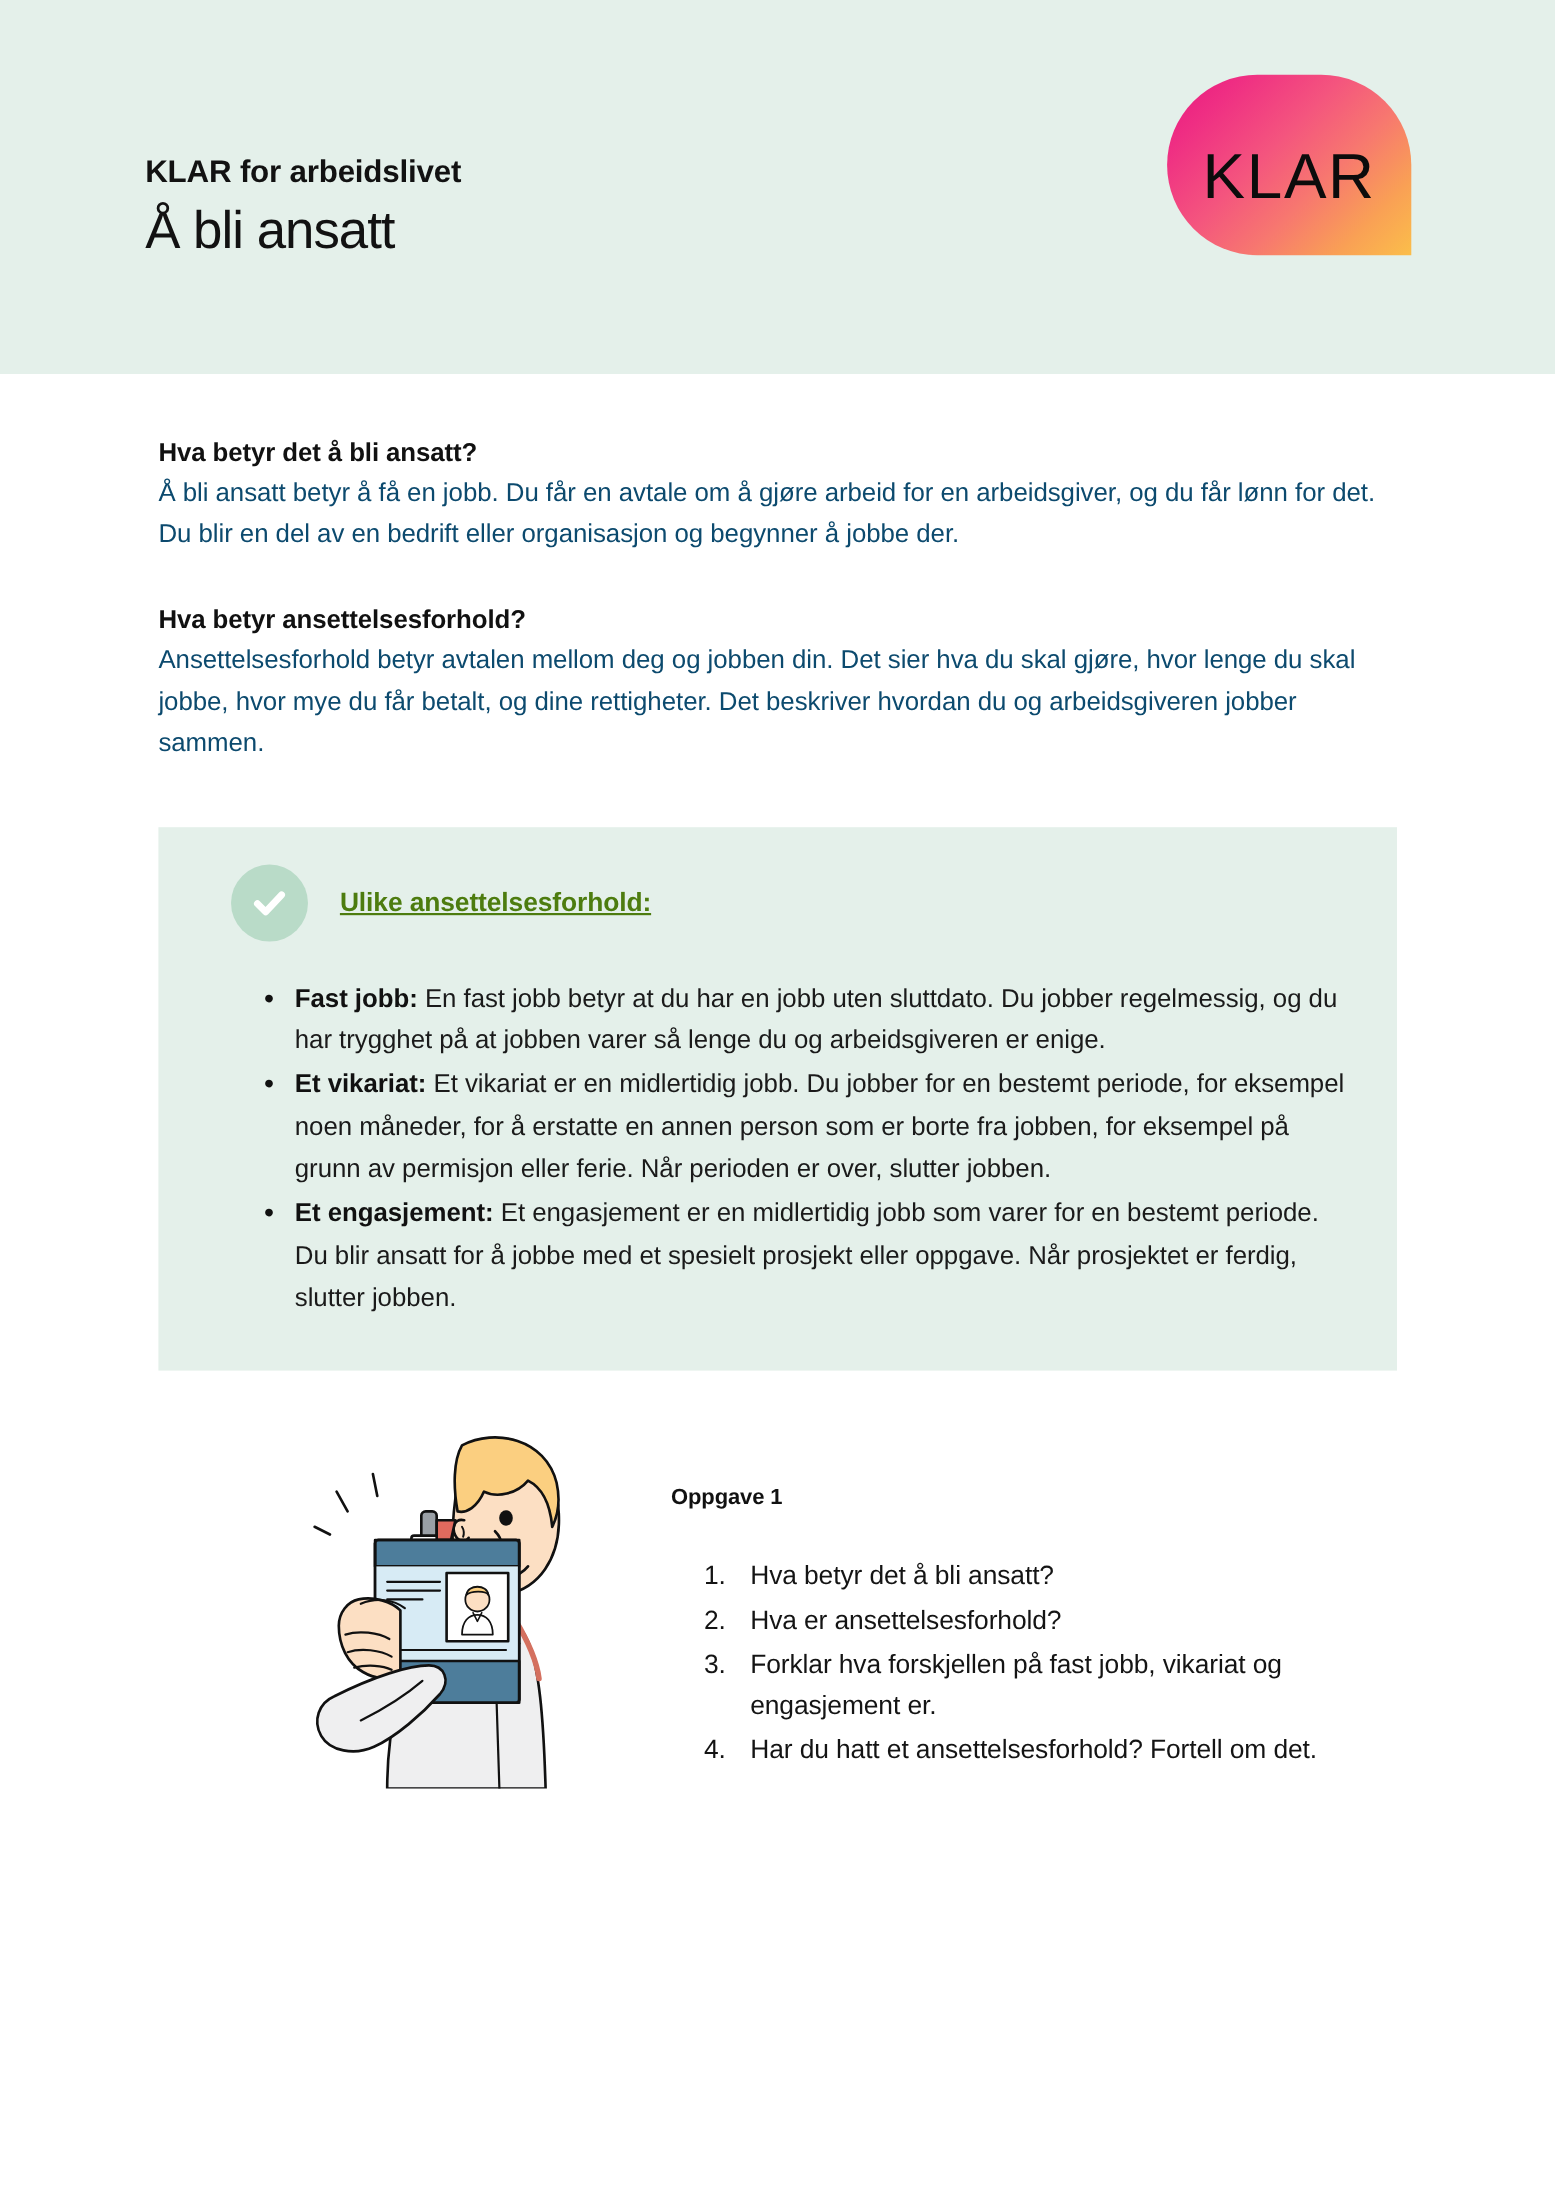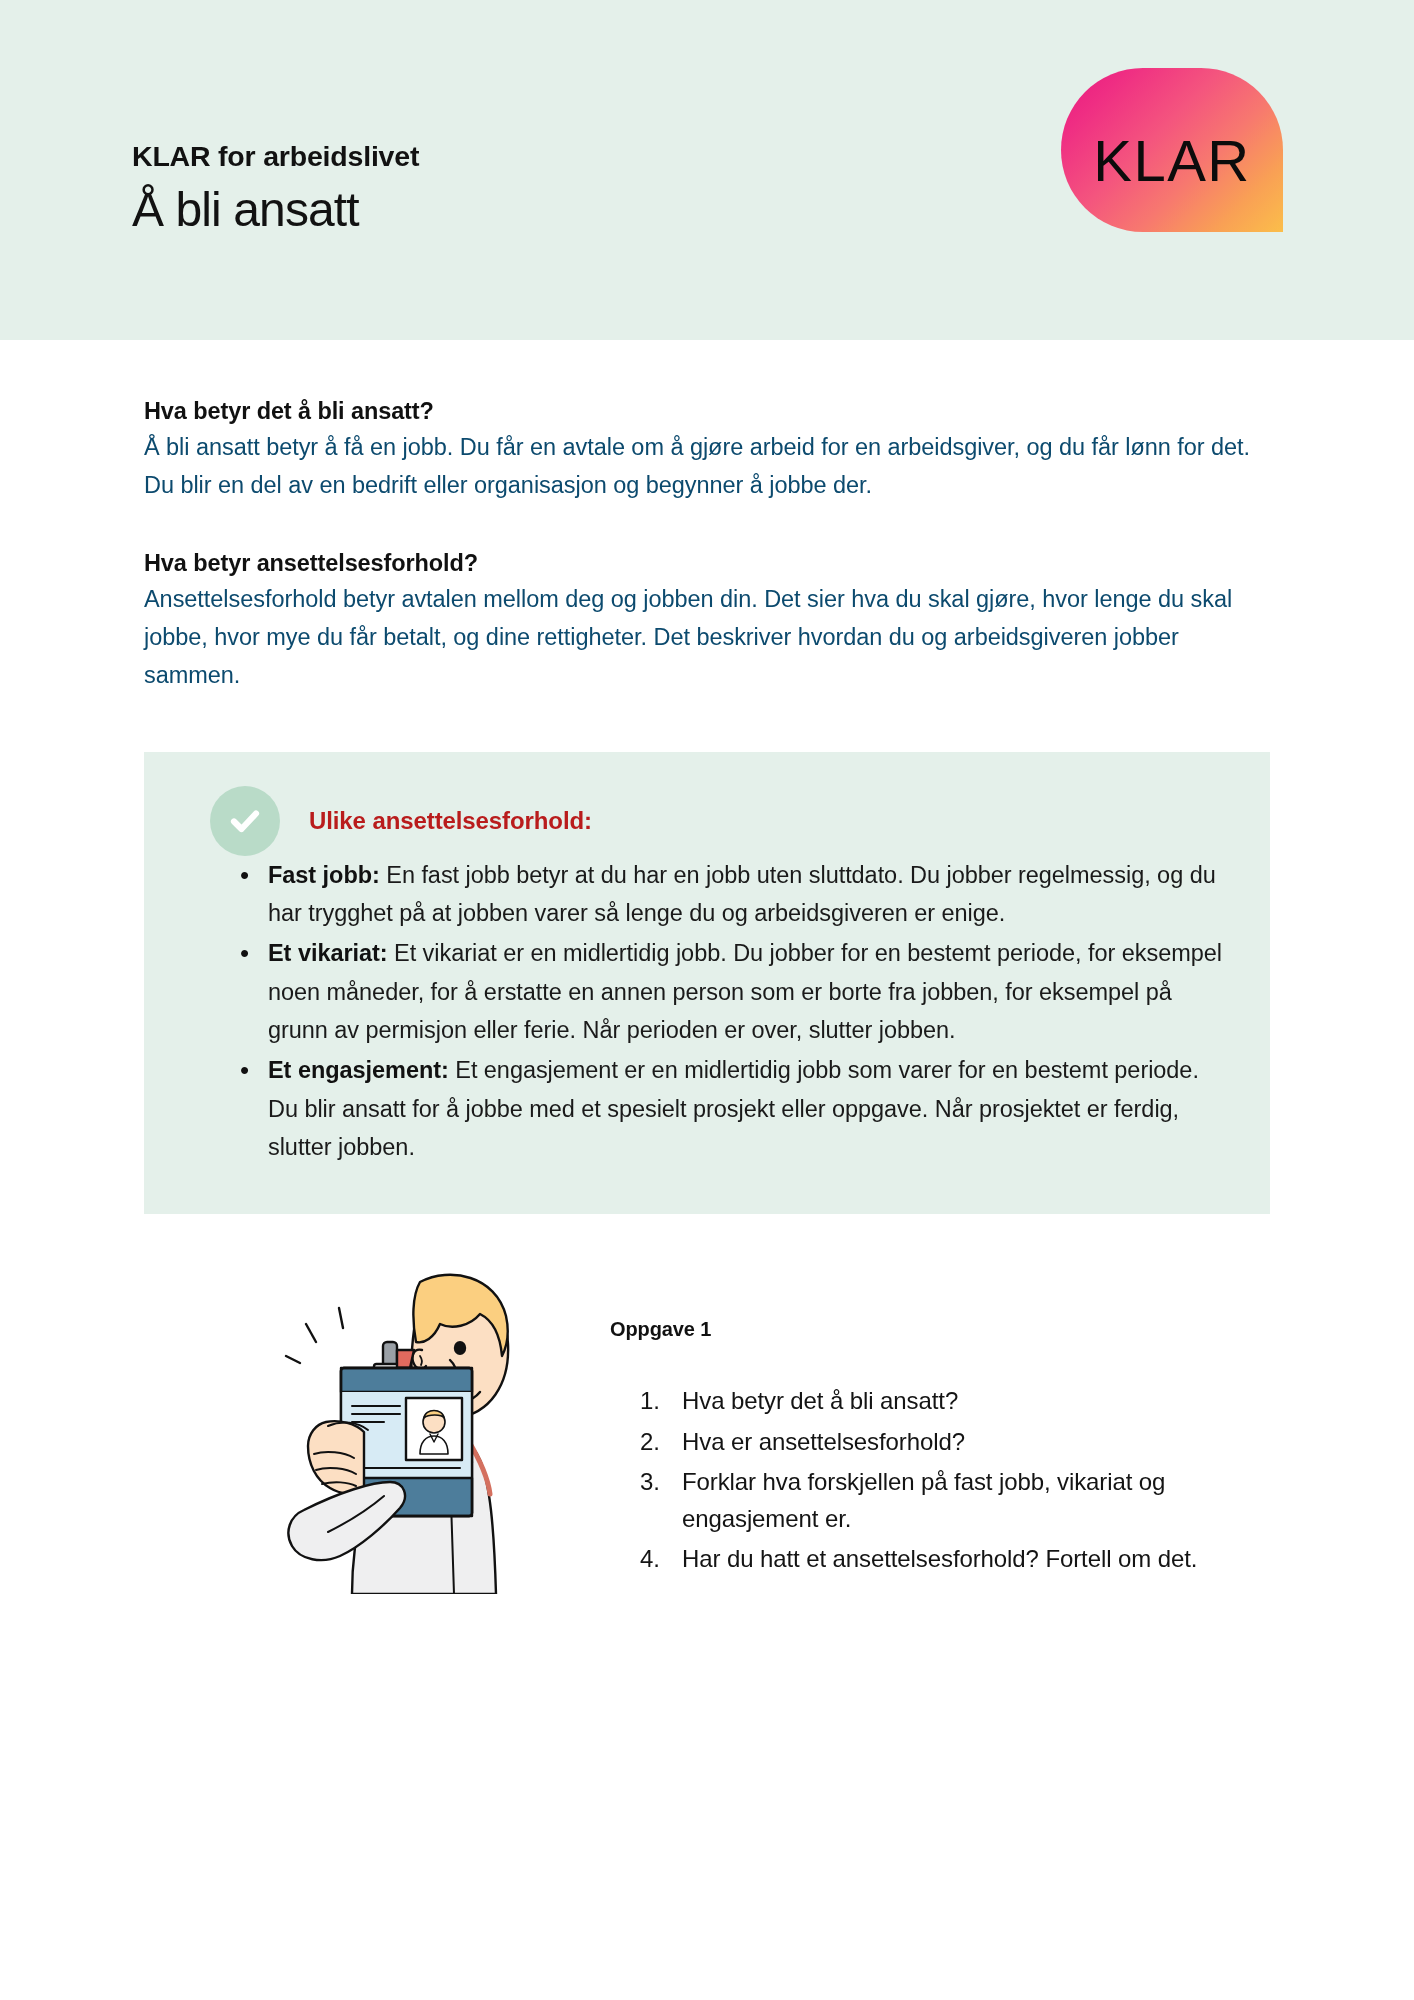--- a/index.html
+++ b/index.html
@@ -131,25 +131,27 @@
   .check-circle svg {
     position: absolute;
     left: 50%;
     top: 50%;
     transform: translate(-50%, -50%);
   }
 
   .callout-title {
     font-size: 24px;
     font-weight: 700;
-    color: #b91c1c;
+    color: #4d7c0f;
     letter-spacing: -0.1px;
+    text-decoration: underline;
   }
 
   .callout-list {
+    margin-top: 32px;
     padding-left: 46px;
     list-style: none;
   }
 
   .callout-list li {
     position: relative;
     font-size: 23.5px;
     line-height: 1.63;
     color: #1a1a1a;
     letter-spacing: -0.05px;

